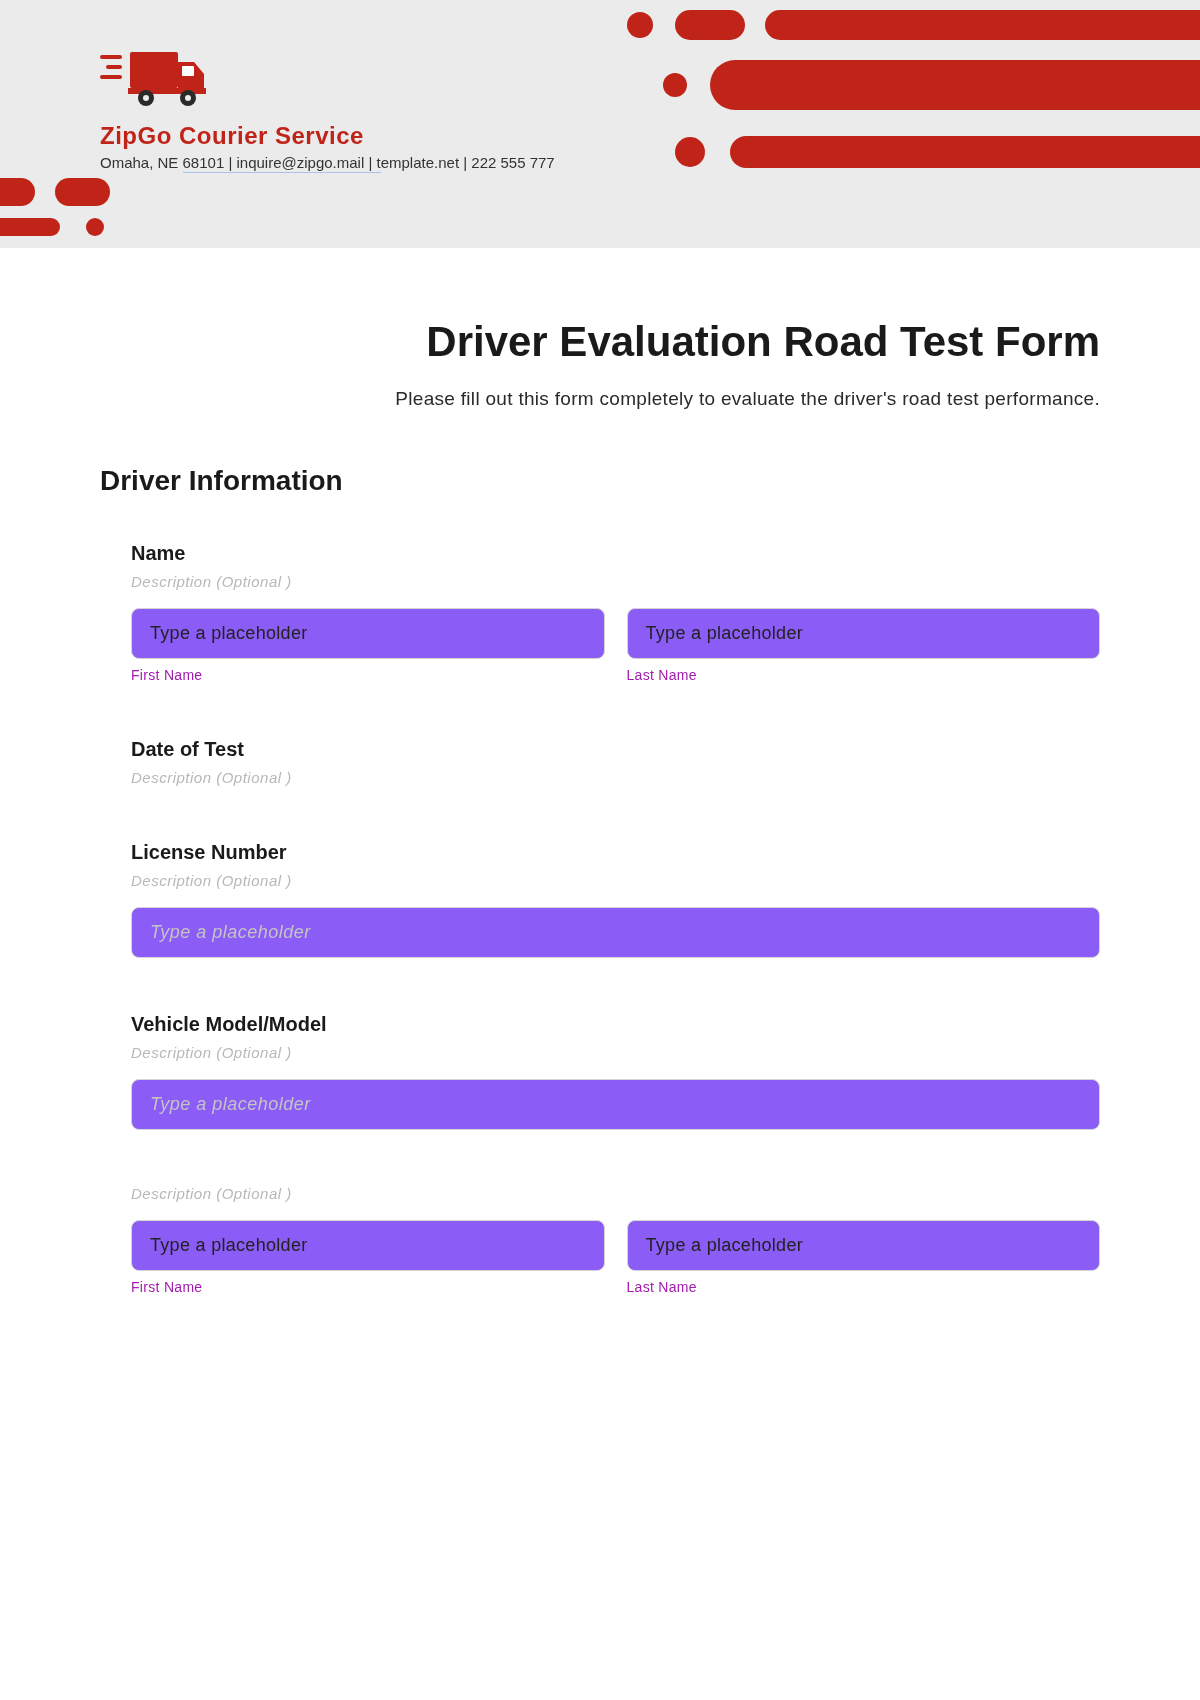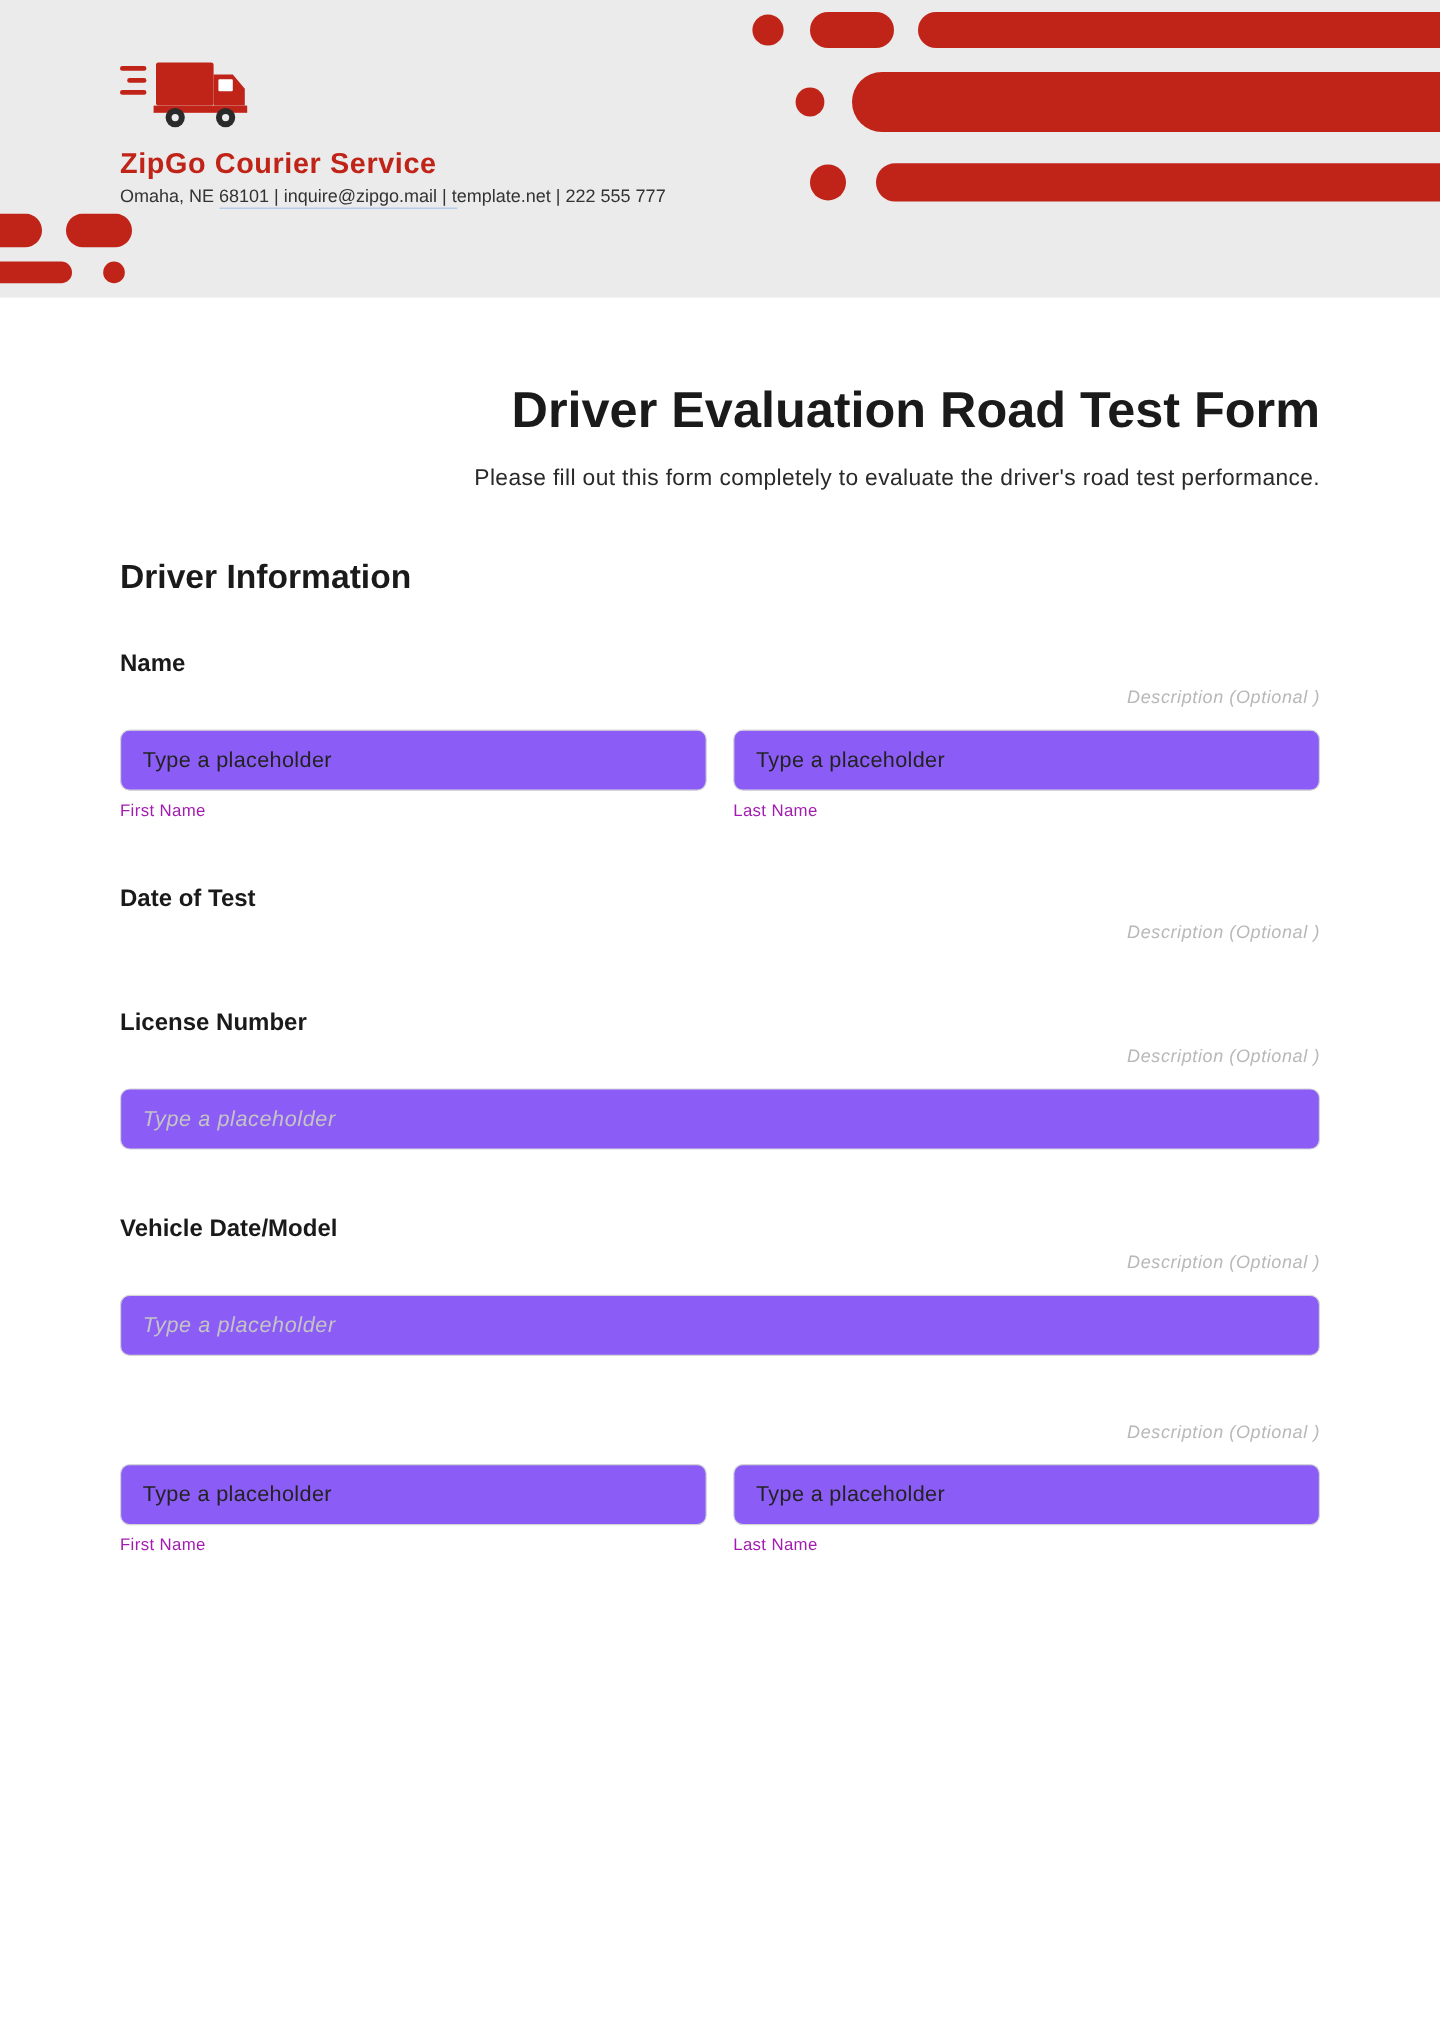--- a/index.html
+++ b/index.html
@@ -73,34 +73,34 @@
     letter-spacing: 0.3px;
   }
   .section-title {
     font-size: 28px;
     font-weight: 700;
     color: #1a1a1a;
     margin-bottom: 45px;
   }
   .field-group {
     margin-bottom: 55px;
+    margin-left: 31px;
   }
   .field-label {
     font-size: 20px;
     font-weight: 700;
     color: #1a1a1a;
     margin-bottom: 8px;
   }
   .field-desc {
     font-size: 15px;
     font-style: italic;
     color: #b8b8b8;
     margin-bottom: 18px;
     letter-spacing: 0.5px;
-    text-align: right;
   }
   .input-row {
     display: flex;
     gap: 22px;
   }
   .input-col {
     flex: 1;
   }
   .text-input {
     width: 100%;
@@ -210,21 +210,21 @@
     <div class="field-label">License Number</div>
     <div class="field-desc">Description (Optional )</div>
     <div class="input-row">
       <div class="input-col">
         <input type="text" class="text-input" placeholder="Type a placeholder" style="">
       </div>
     </div>
   </div>
 
   <div class="field-group">
-    <div class="field-label">Vehicle Date/Model</div>
+    <div class="field-label">Vehicle Model/Model</div>
     <div class="field-desc">Description (Optional )</div>
     <div class="input-row">
       <div class="input-col">
         <input type="text" class="text-input" placeholder="Type a placeholder" style="">
       </div>
     </div>
   </div>
 
   <div class="field-group" style="margin-bottom:10px">
     <div class="field-desc">Description (Optional )</div>

